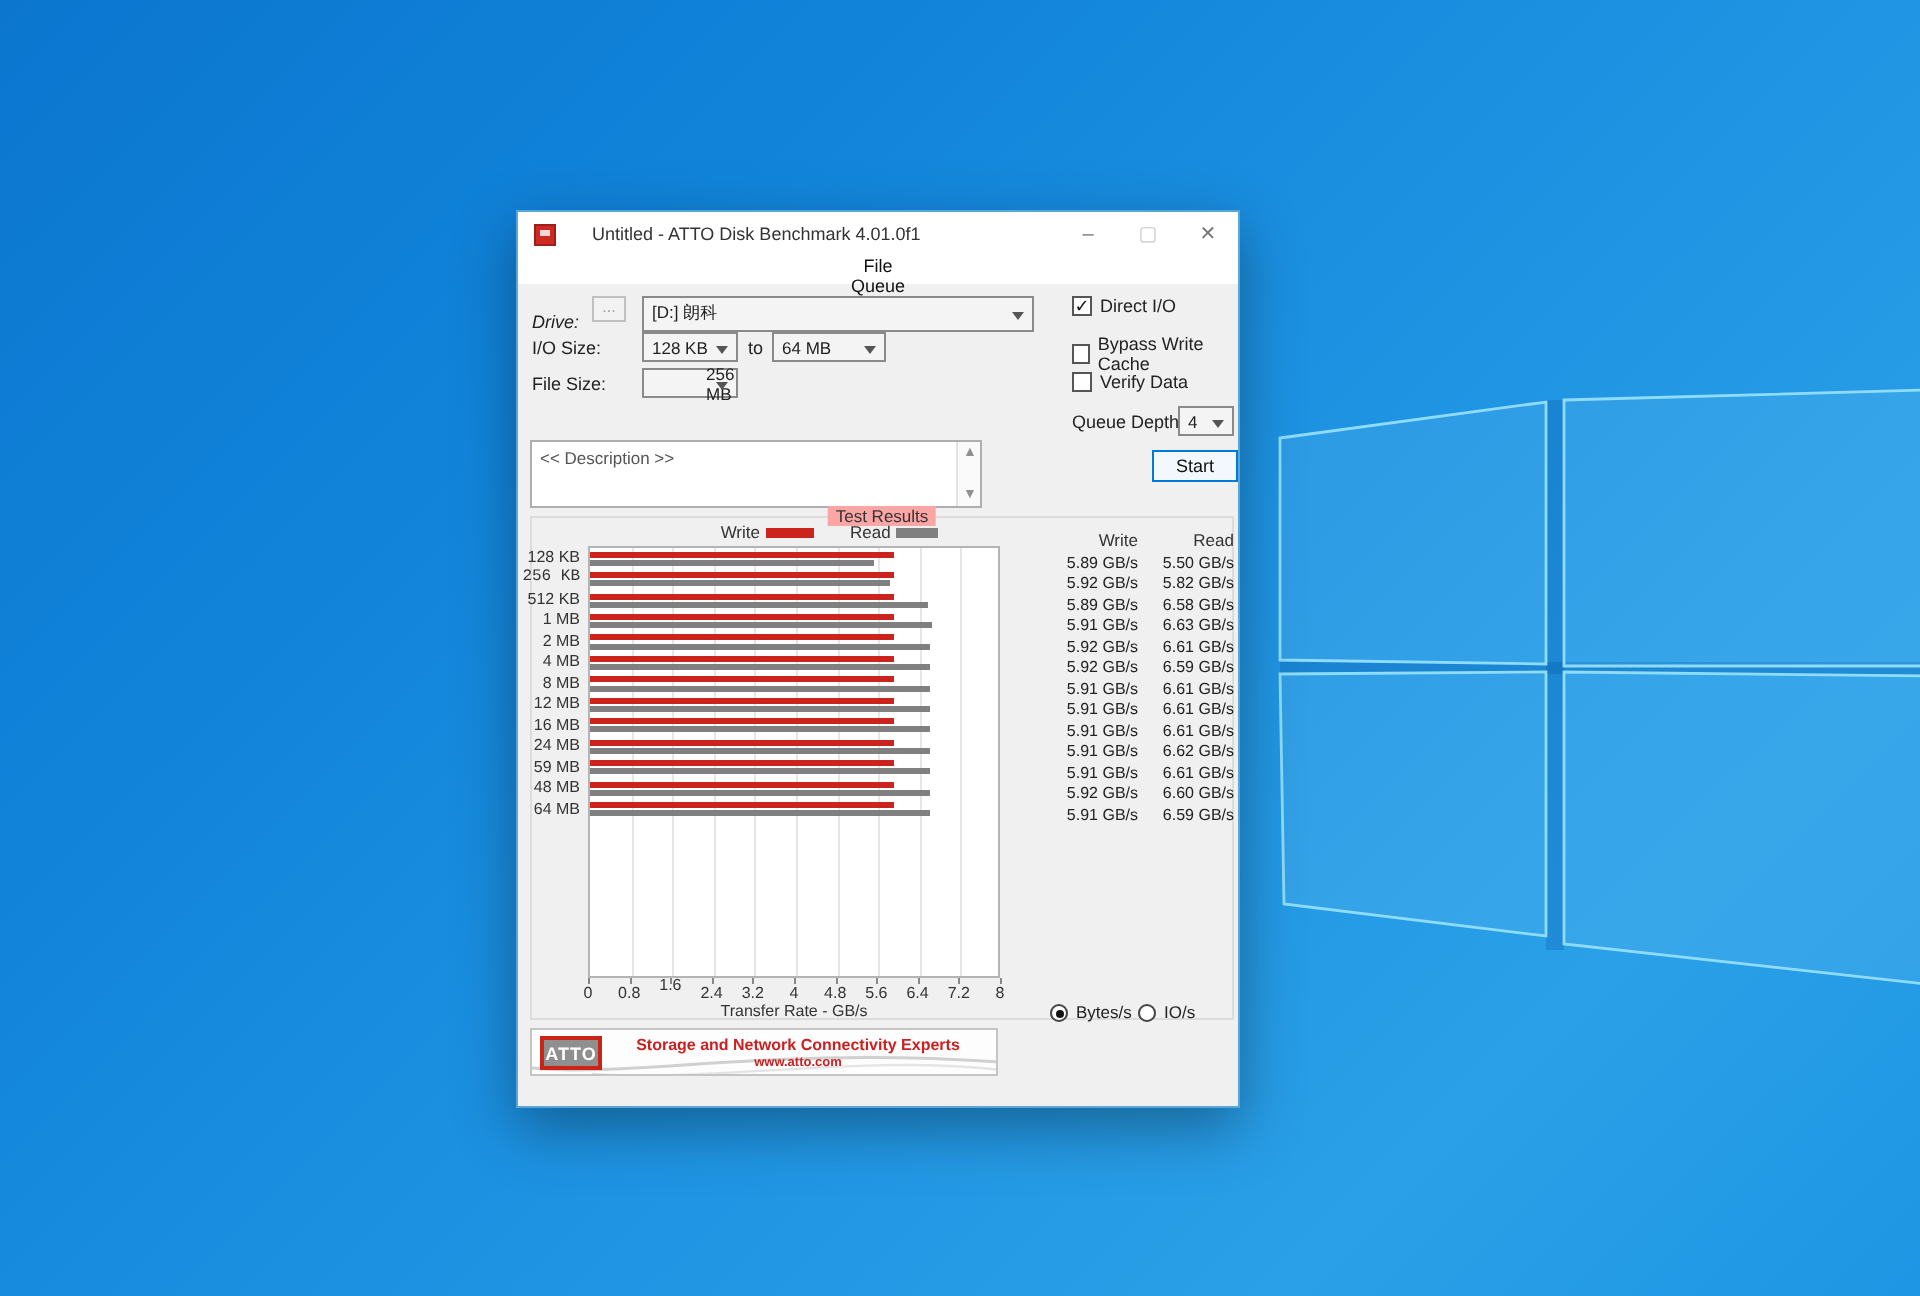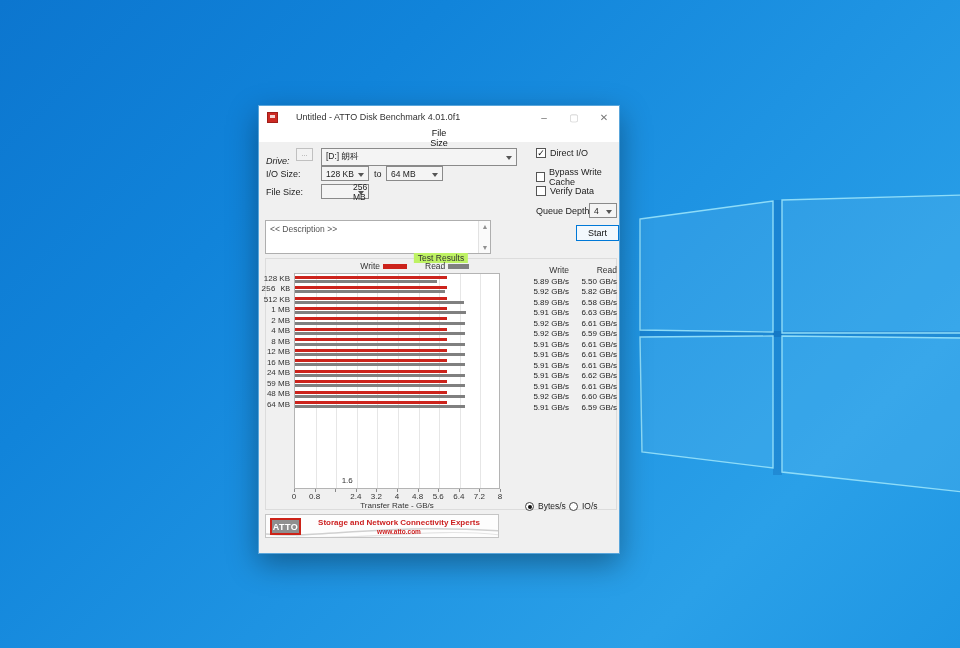--- a/index.html
+++ b/index.html
@@ -43,21 +43,21 @@
               color:#111; display:flex; align-items:center; justify-content:center; }
   .descbox { position:absolute; background:#ffffff; border:1px solid #aeaeae; }
   .desc-text { position:absolute; left:4px; top:3px; font-size:8.5px; color:#555; }
   .vscroll { position:absolute; right:0; top:0; width:12px; height:100%; border-left:1px solid #e2e2e2;
              background:#fafafa; }
   .varrow { position:absolute; left:0; width:12px; height:11px; color:#909090; font-size:7px;
             text-align:center; line-height:11px; }
 
   .groupbox { position:absolute; border:1px solid #dcdcdc; }
   .group-label { position:absolute; top:-6px; left:50%; transform:translateX(-50%);
-                 background:#bef264; padding:0 4px; font-size:8.5px; color:#333; white-space:nowrap; }
+                 background:#fca5a5; padding:0 4px; font-size:8.5px; color:#333; white-space:nowrap; }
 
   .legend { position:absolute; font-size:8.5px; color:#333; }
   .swatch { position:absolute; height:5px; }
 
   .plot { position:absolute; background:#ffffff; border:1px solid #b4b4b4; overflow:hidden; }
   .gridline { position:absolute; top:0; width:1px; height:100%; background:#e6e6e6; }
   .bar { position:absolute; }
   .rowlabels { position:absolute; }
   .rowlabel { position:absolute; right:2px; font-size:8px; color:#333; white-space:nowrap; }
   .tickmark { position:absolute; width:1px; height:3px; background:#888; }
@@ -103,21 +103,21 @@
     <div class="title-text">Untitled - ATTO Disk Benchmark 4.01.0f1</div>
     <div class="winbtns">
       <div class="winbtn">–</div>
       <div class="winbtn max">▢</div>
       <div class="winbtn">✕</div>
     </div>
   </div>
 
   <div class="menubar">
     <div class="menu-item">File</div>
-    <div class="menu-item">Size</div>
+    <div class="menu-item">Queue</div>
   </div>
 
   <div class="label" style="left:7px; top:50px;font-style:italic;">Drive:</div>
   <div class="mini-btn" style="left:37px; top:42px; width:17px; height:13px;">...</div>
   <div class="combo" style="left:62px; top:42px; width:196px; height:18px;">
     <span>[D:] 朗科</span>
     <span class="chev"></span>
   </div>
 
   <div class="label" style="left:7px; top:63px;">I/O Size:</div>
@@ -225,21 +225,21 @@
       <div class="bar" style="left: 0px; top: 120.86px; height: 3px; width: 169.95px; background: rgb(128, 128, 128);"></div>
       <div class="bar" style="left: 0px; top: 127.12px; height: 3px; width: 152.183px; background: rgb(204, 35, 28);"></div>
       <div class="bar" style="left: 0px; top: 131.32px; height: 3px; width: 169.692px; background: rgb(128, 128, 128);"></div>
     </div>
   <div id="xaxis">
       <div class="tickmark" style="position: absolute; left: 35px; top: 383px;"></div>
       <div class="ticklabel" style="position: absolute; left: 23px; top: 386px;">0</div>
       <div class="tickmark" style="position: absolute; left: 55.6px; top: 383px;"></div>
       <div class="ticklabel" style="position: absolute; left: 43.6px; top: 386px;">0.8</div>
       <div class="tickmark" style="position: absolute; left: 76.2px; top: 383px;"></div>
-      <div class="ticklabel" style="position: absolute; left: 64.2px; top: 370px; margin-left: 12px;">1.6</div>
+      <div class="ticklabel" style="position: absolute; left: 64.2px; top: 382px;">1.6</div>
       <div class="tickmark" style="position: absolute; left: 96.8px; top: 383px;"></div>
       <div class="ticklabel" style="position: absolute; left: 84.8px; top: 386px;">2.4</div>
       <div class="tickmark" style="position: absolute; left: 117.4px; top: 383px;"></div>
       <div class="ticklabel" style="position: absolute; left: 105.4px; top: 386px;">3.2</div>
       <div class="tickmark" style="position: absolute; left: 138px; top: 383px;"></div>
       <div class="ticklabel" style="position: absolute; left: 126px; top: 386px;">4</div>
       <div class="tickmark" style="position: absolute; left: 158.6px; top: 383px;"></div>
       <div class="ticklabel" style="position: absolute; left: 146.6px; top: 386px;">4.8</div>
       <div class="tickmark" style="position: absolute; left: 179.2px; top: 383px;"></div>
       <div class="ticklabel" style="position: absolute; left: 167.2px; top: 386px;">5.6</div>

